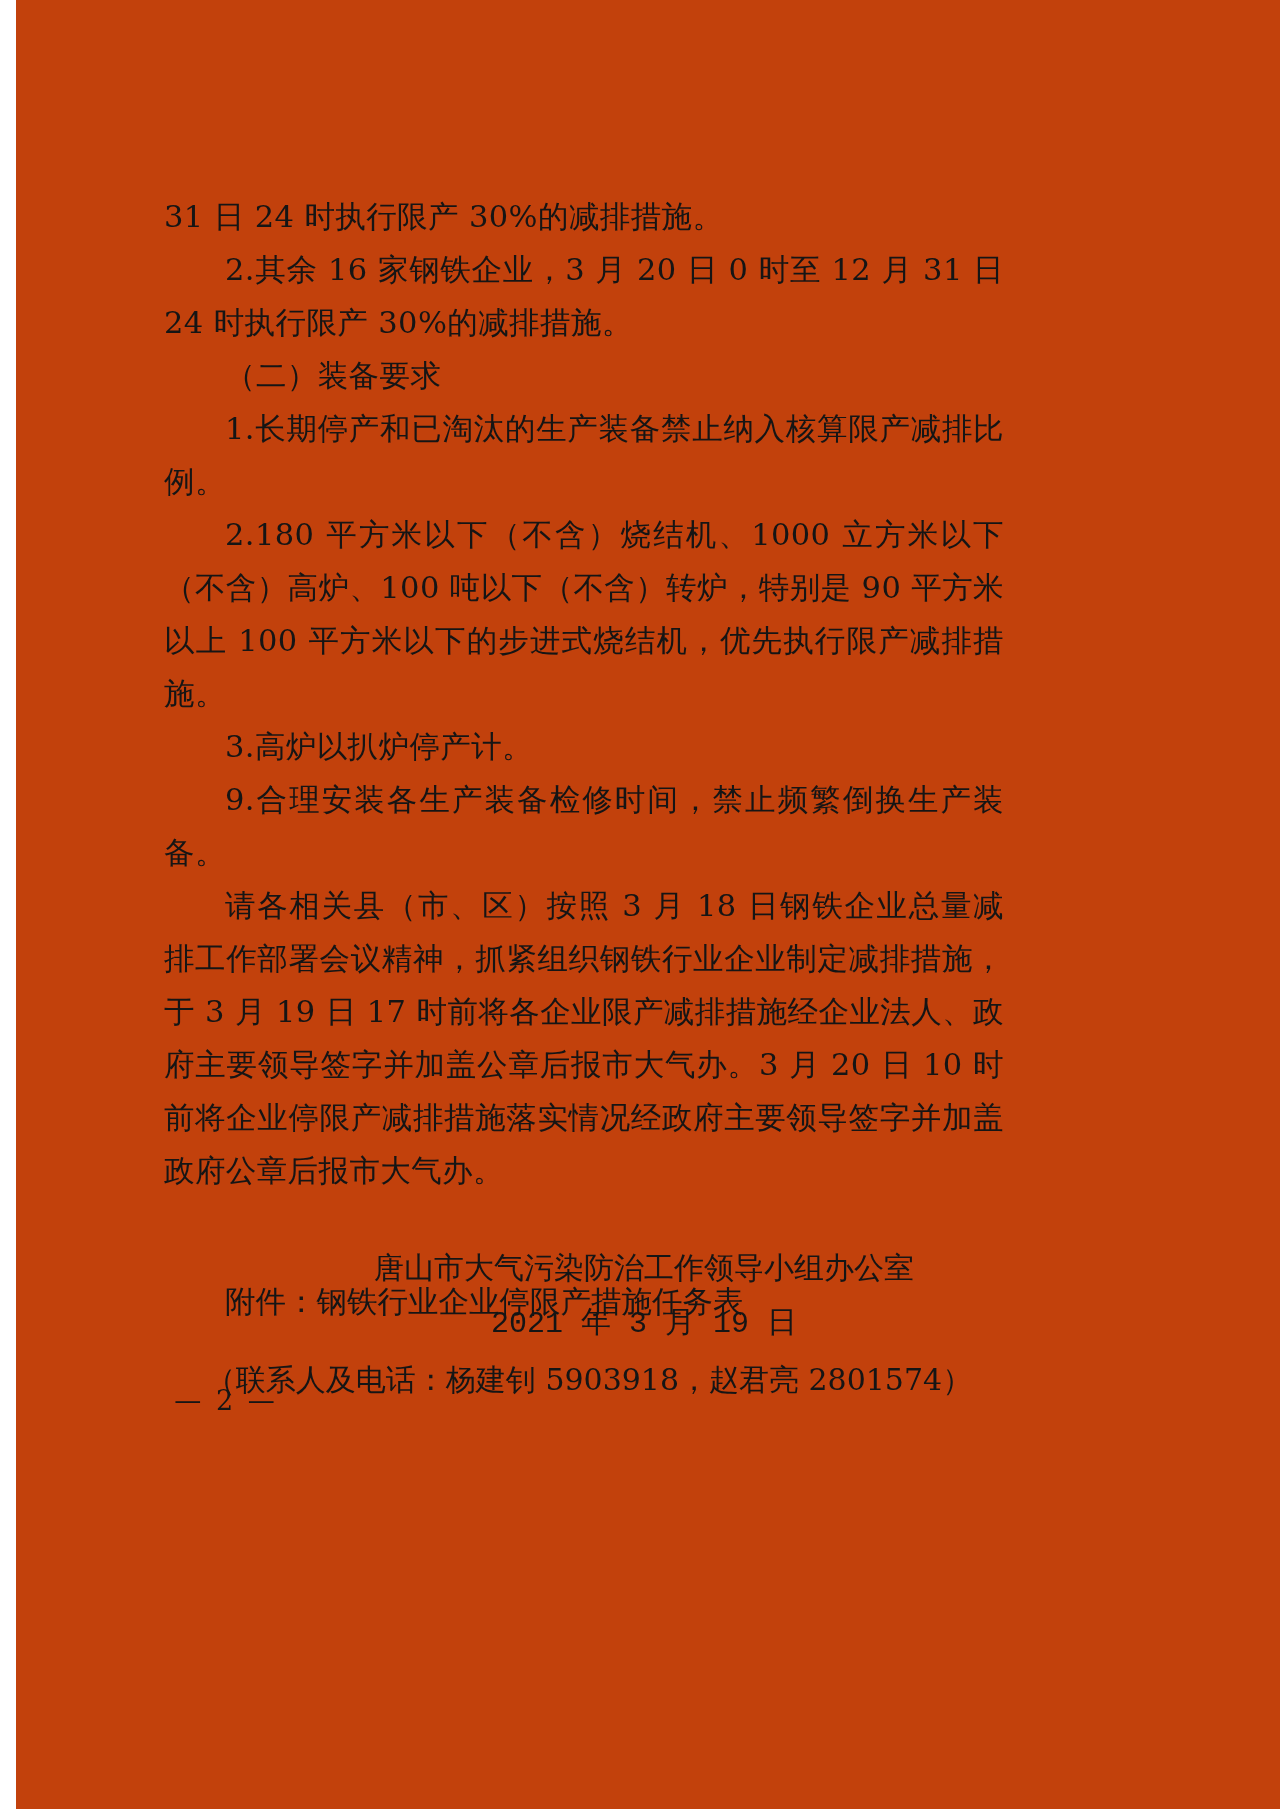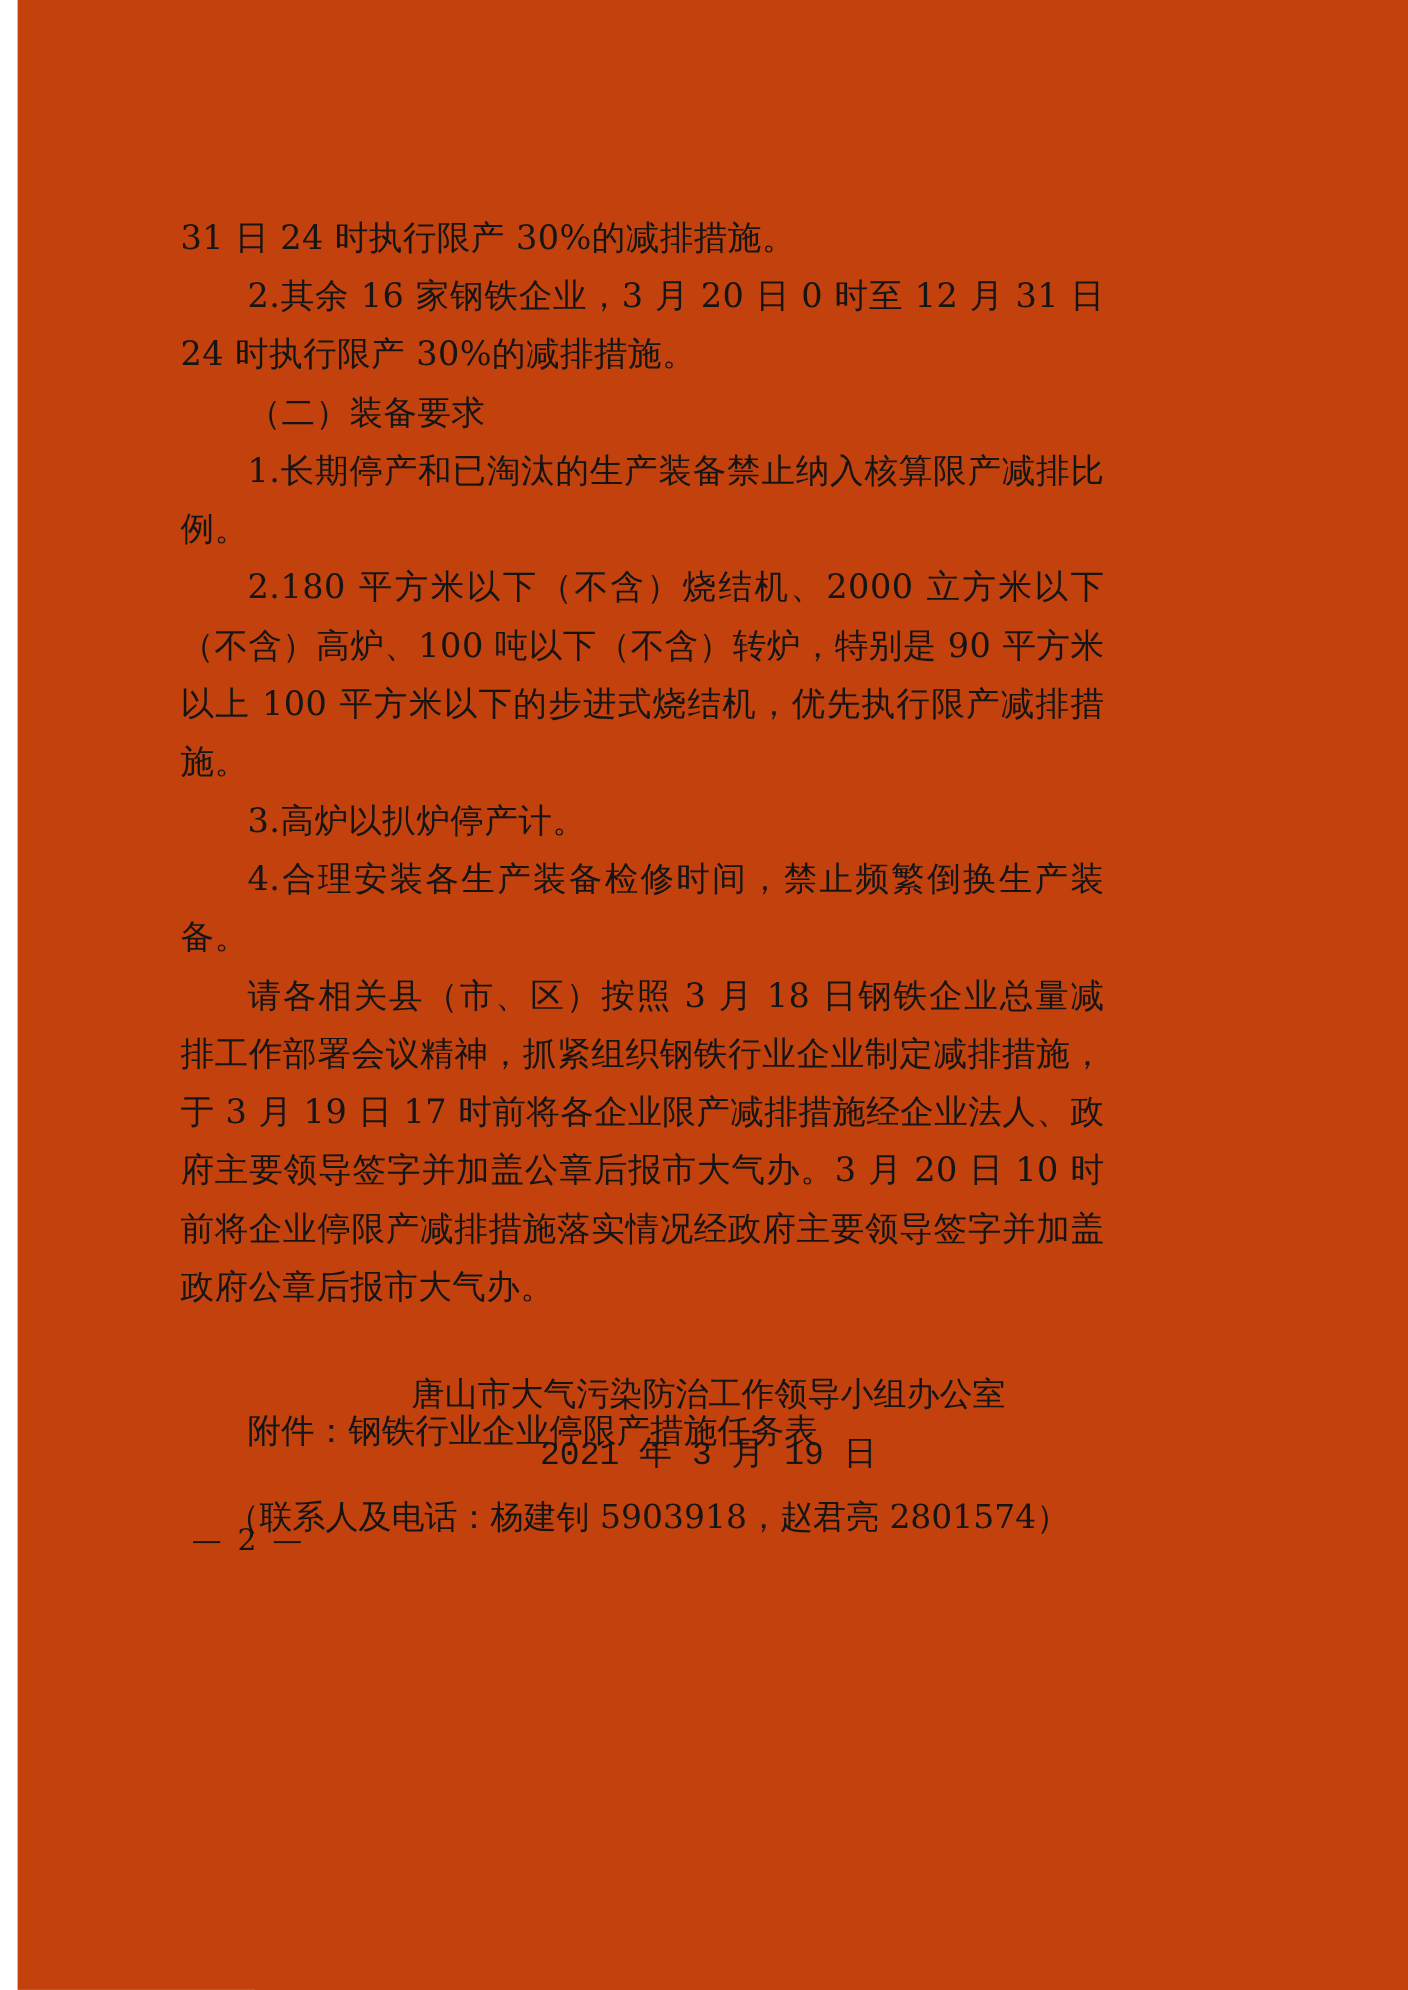--- a/index.html
+++ b/index.html
@@ -89,23 +89,23 @@
 </head>
 <body>
 
 <div class="page">
 
   <div class="content">
     <p class="para">31 日 24 时执行限产 30%的减排措施。</p>
     <p class="para indent">2.其余 16 家钢铁企业，3 月 20 日 0 时至 12 月 31 日 24 时执行限产 30%的减排措施。</p>
     <p class="para indent">（二）装备要求</p>
     <p class="para indent">1.长期停产和已淘汰的生产装备禁止纳入核算限产减排比例。</p>
-    <p class="para indent">2.180 平方米以下（不含）烧结机、2000 立方米以下（不含）高炉、100 吨以下（不含）转炉，特别是 90 平方米以上 100 平方米以下的步进式烧结机，优先执行限产减排措施。</p>
+    <p class="para indent">2.180 平方米以下（不含）烧结机、1000 立方米以下（不含）高炉、100 吨以下（不含）转炉，特别是 90 平方米以上 100 平方米以下的步进式烧结机，优先执行限产减排措施。</p>
     <p class="para indent">3.高炉以扒炉停产计。</p>
-    <p class="para indent">4.合理安装各生产装备检修时间，禁止频繁倒换生产装备。</p>
+    <p class="para indent">9.合理安装各生产装备检修时间，禁止频繁倒换生产装备。</p>
     <p class="para indent">请各相关县（市、区）按照 3 月 18 日钢铁企业总量减排工作部署会议精神，抓紧组织钢铁行业企业制定减排措施，于 3 月 19 日 17 时前将各企业限产减排措施经企业法人、政府主要领导签字并加盖公章后报市大气办。3 月 20 日 10 时前将企业停限产减排措施落实情况经政府主要领导签字并加盖政府公章后报市大气办。</p>
 
     <div class="spacer-xl"></div>
 
     <p class="attach">附件：钢铁行业企业停限产措施任务表</p>
   </div>
 
   <div class="signature-block">
     <p class="sig-line sig-org">唐山市大气污染防治工作领导小组办公室</p>
     <p class="sig-line sig-date">2021 年 3 月 19 日</p>

